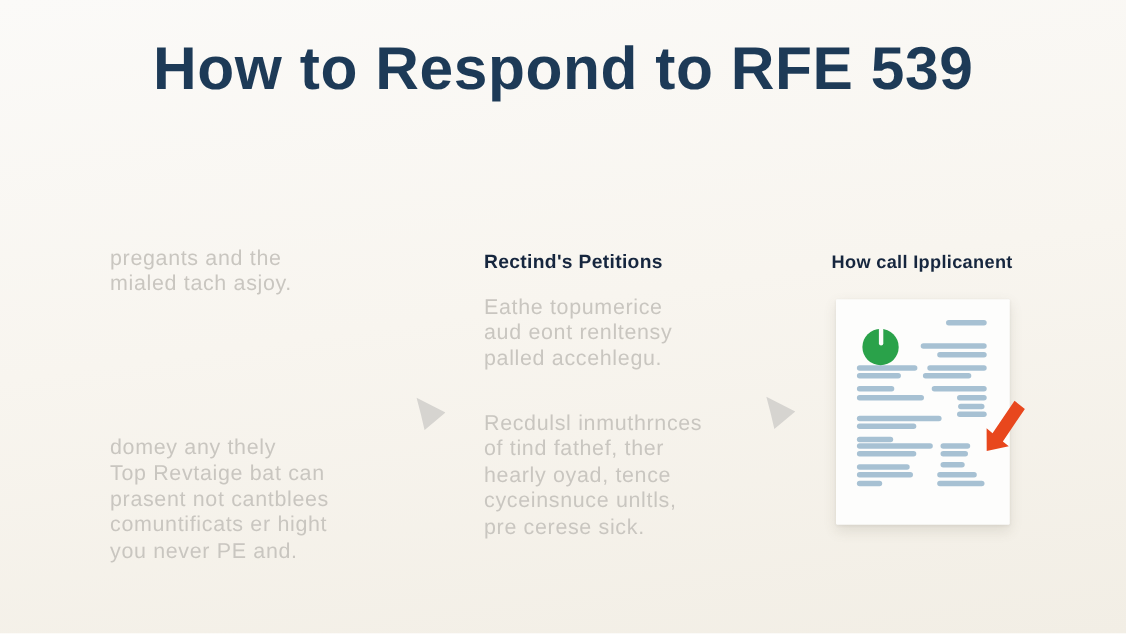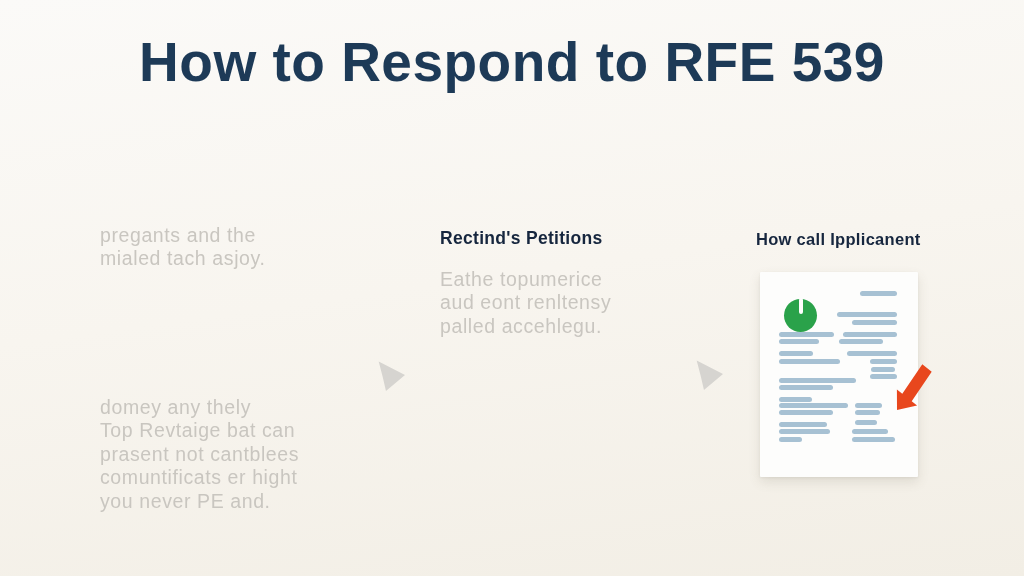--- a/index.html
+++ b/index.html
@@ -77,20 +77,27 @@
   <div class="flow-arrow" style="left:377px;top:361px;"></div>
 
   <h2 class="col-heading" style="left:440px;top:228px;">Rectind's Petitions</h2>
 
   <div class="body-text" style="left:440px;top:244px;margin-top:24px;">
     <div>Eathe topumerice</div>
     <div>aud eont renltensy</div>
     <div>palled accehlegu.</div>
   </div>
 
+  <div class="body-text" style="left:440px;top:374px;">
+    <div>Recdulsl inmuthrnces</div>
+    <div>of tind fathef, ther</div>
+    <div>hearly oyad, tence</div>
+    <div>cyceinsnuce unltls,</div>
+    <div>pre cerese sick.</div>
+  </div>
 
   <div class="flow-arrow" style="left:695px;top:360px;"></div>
 
   <h2 class="col-heading" style="left:756px;top:230px;font-size:16.5px;">How call Ipplicanent</h2>
 
   <div class="doc-page">
     <div class="doc-lines">
         <div class="doc-line" style="left: 63.3%; top: 9.3%; width: 23.4%;"></div>
         <div class="doc-line" style="left: 48.7%; top: 19.6%; width: 38%;"></div>
         <div class="doc-line" style="left: 58.2%; top: 23.2%; width: 28.5%;"></div>

